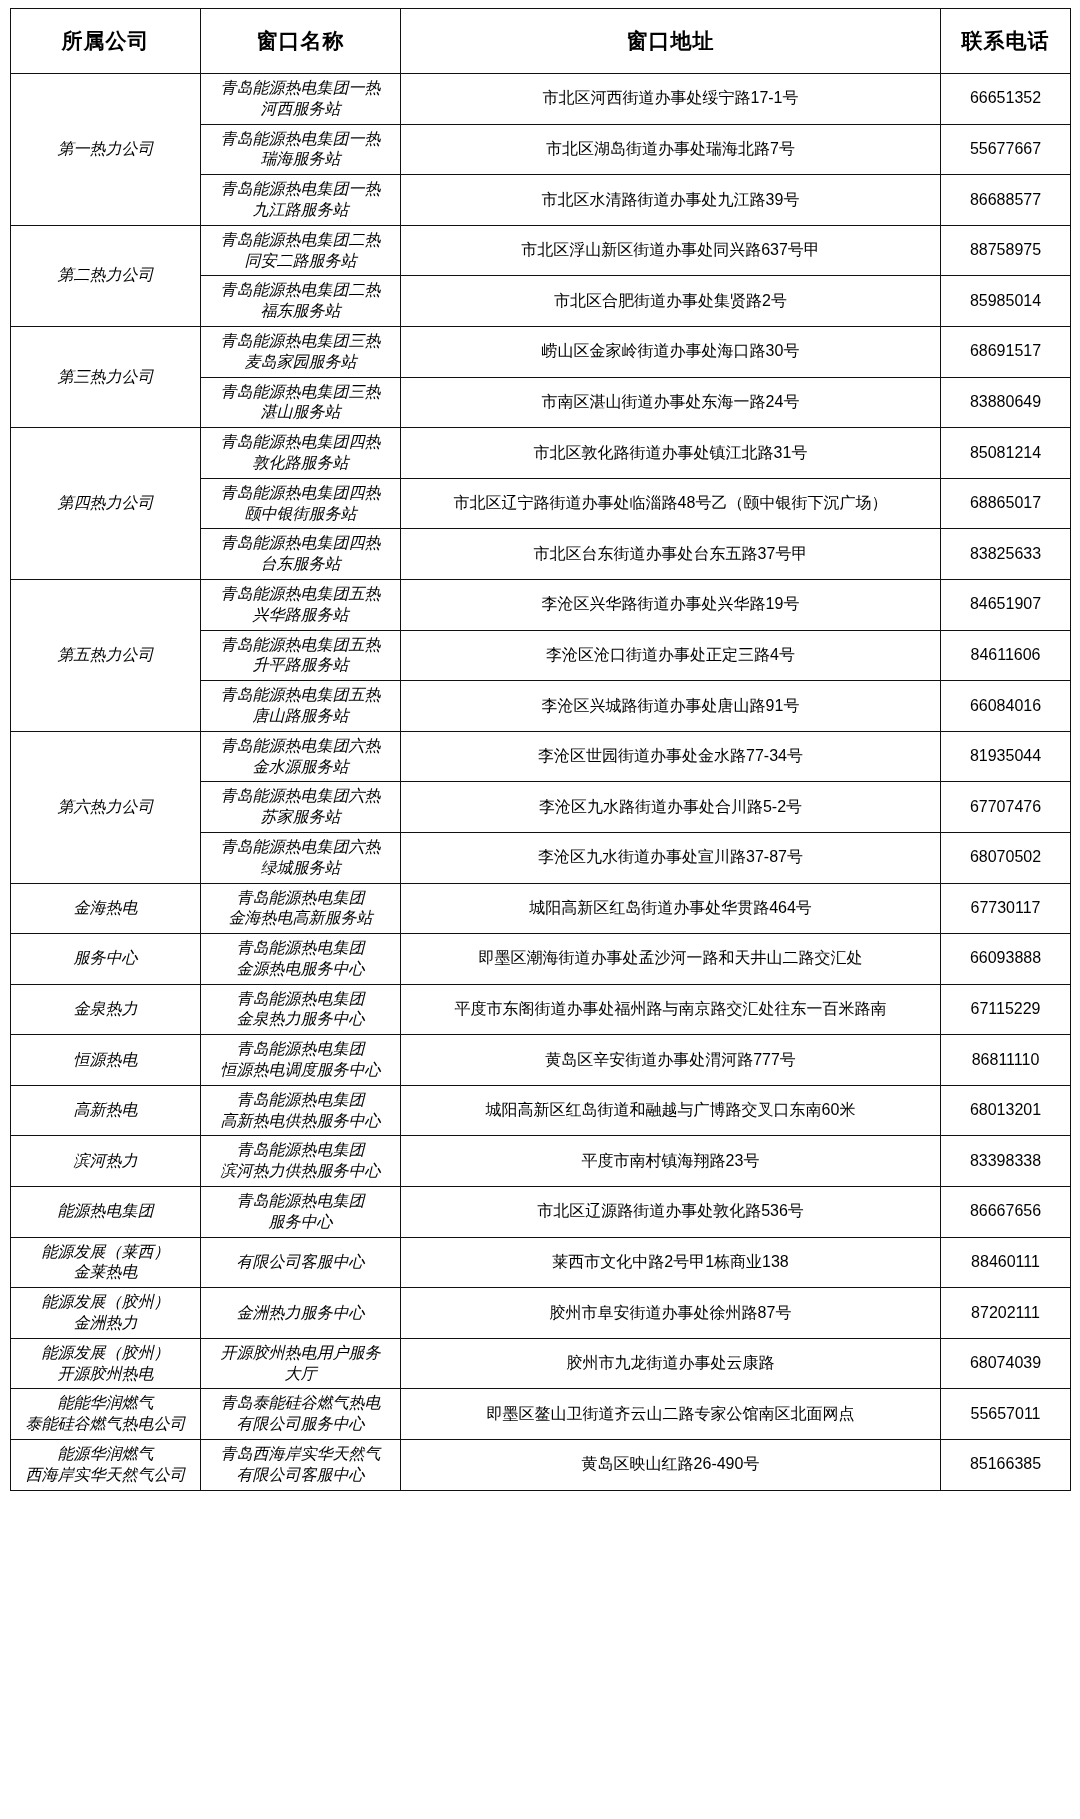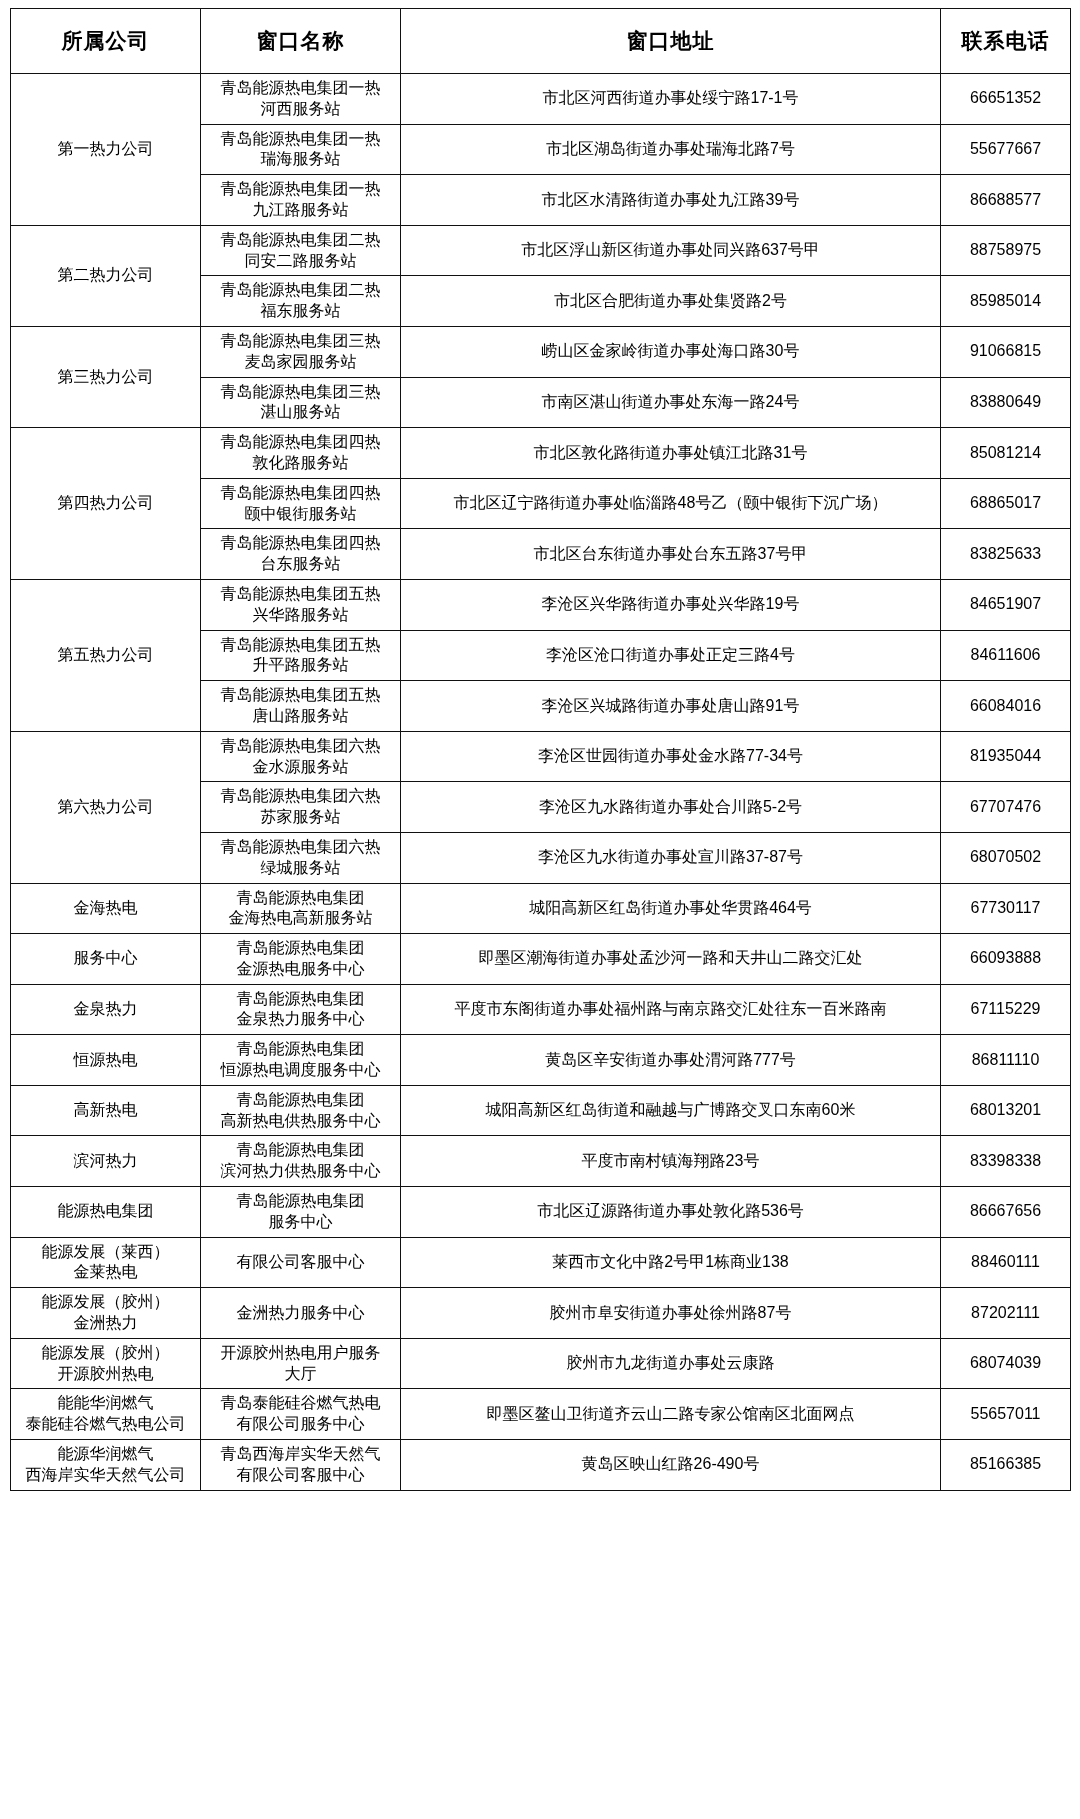--- a/index.html
+++ b/index.html
@@ -51,21 +51,21 @@
   td.window-cell {
     font-size: 16px;
     line-height: 1.34;
   }
   td.address-cell {
     font-size: 17px;
   }
   td.phone-cell {
     font-size: 17px;
   }
-  .nowrap-lines { white-space: pre-line; }
+  .nowrap-lines { white-space: pre-line; font-style: italic; }
 </style>
 </head>
 <body>
 
 <div class="sheet">
   <table class="contact-table">
     <colgroup>
       <col class="c-company">
       <col class="c-window">
       <col class="c-address">
@@ -110,21 +110,21 @@
           <td class="window-cell nowrap-lines">青岛能源热电集团二热
 福东服务站</td>
           <td class="address-cell">市北区合肥街道办事处集贤路2号</td>
           <td class="phone-cell">85985014</td>
         </tr>
         <tr>
           <td class="company-cell nowrap-lines" rowspan="2">第三热力公司</td>
           <td class="window-cell nowrap-lines">青岛能源热电集团三热
 麦岛家园服务站</td>
           <td class="address-cell">崂山区金家岭街道办事处海口路30号</td>
-          <td class="phone-cell">91066815</td>
+          <td class="phone-cell">68691517</td>
         </tr>
         <tr>
           <td class="window-cell nowrap-lines">青岛能源热电集团三热
 湛山服务站</td>
           <td class="address-cell">市南区湛山街道办事处东海一路24号</td>
           <td class="phone-cell">83880649</td>
         </tr>
         <tr>
           <td class="company-cell nowrap-lines" rowspan="3">第四热力公司</td>
           <td class="window-cell nowrap-lines">青岛能源热电集团四热

